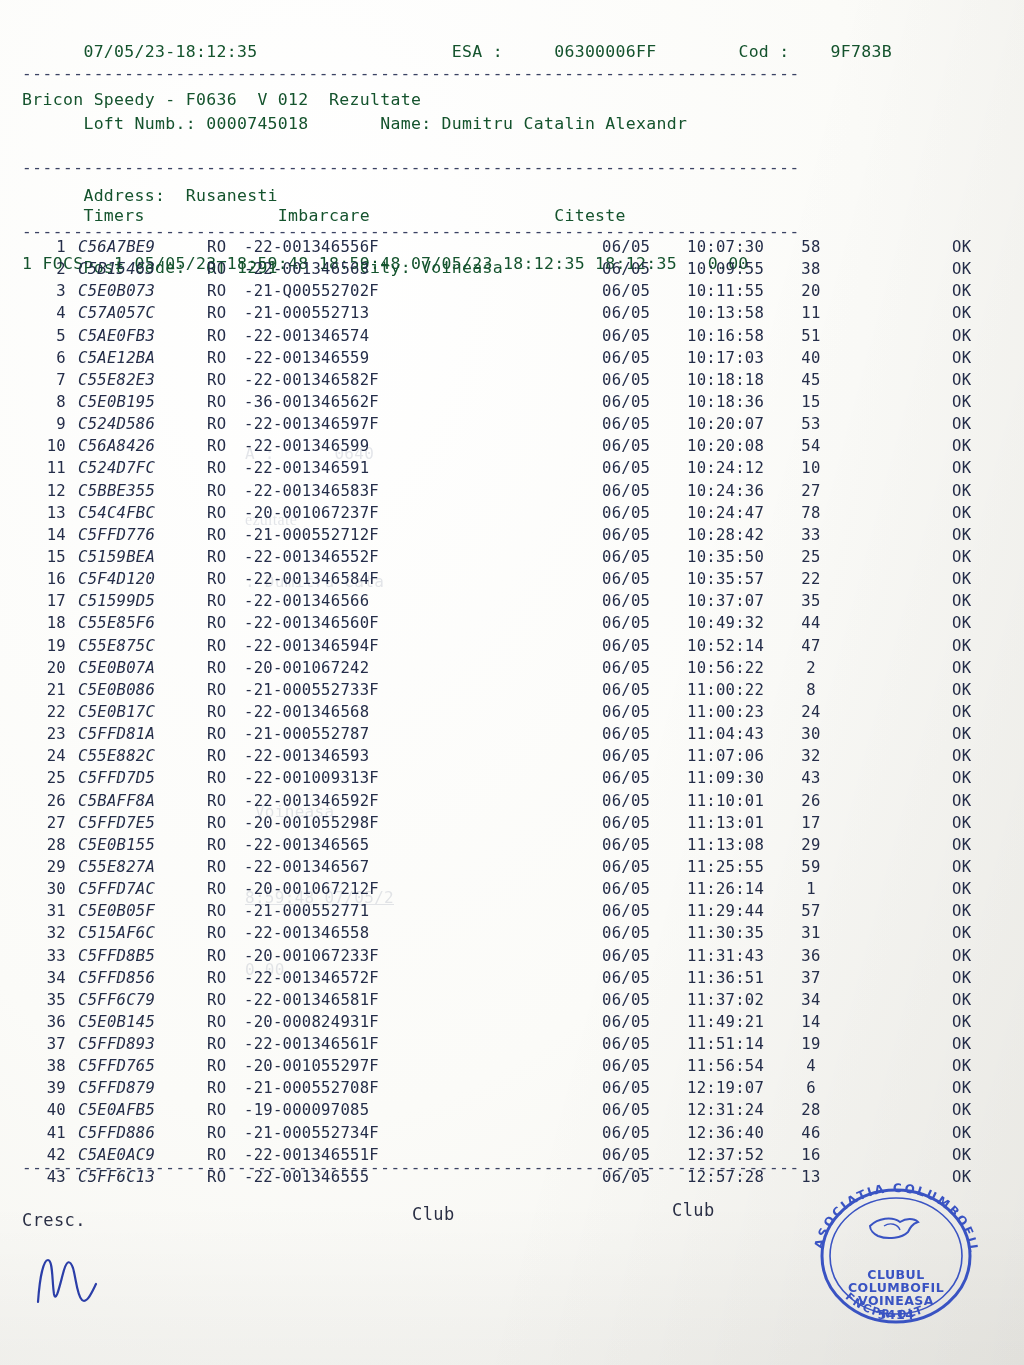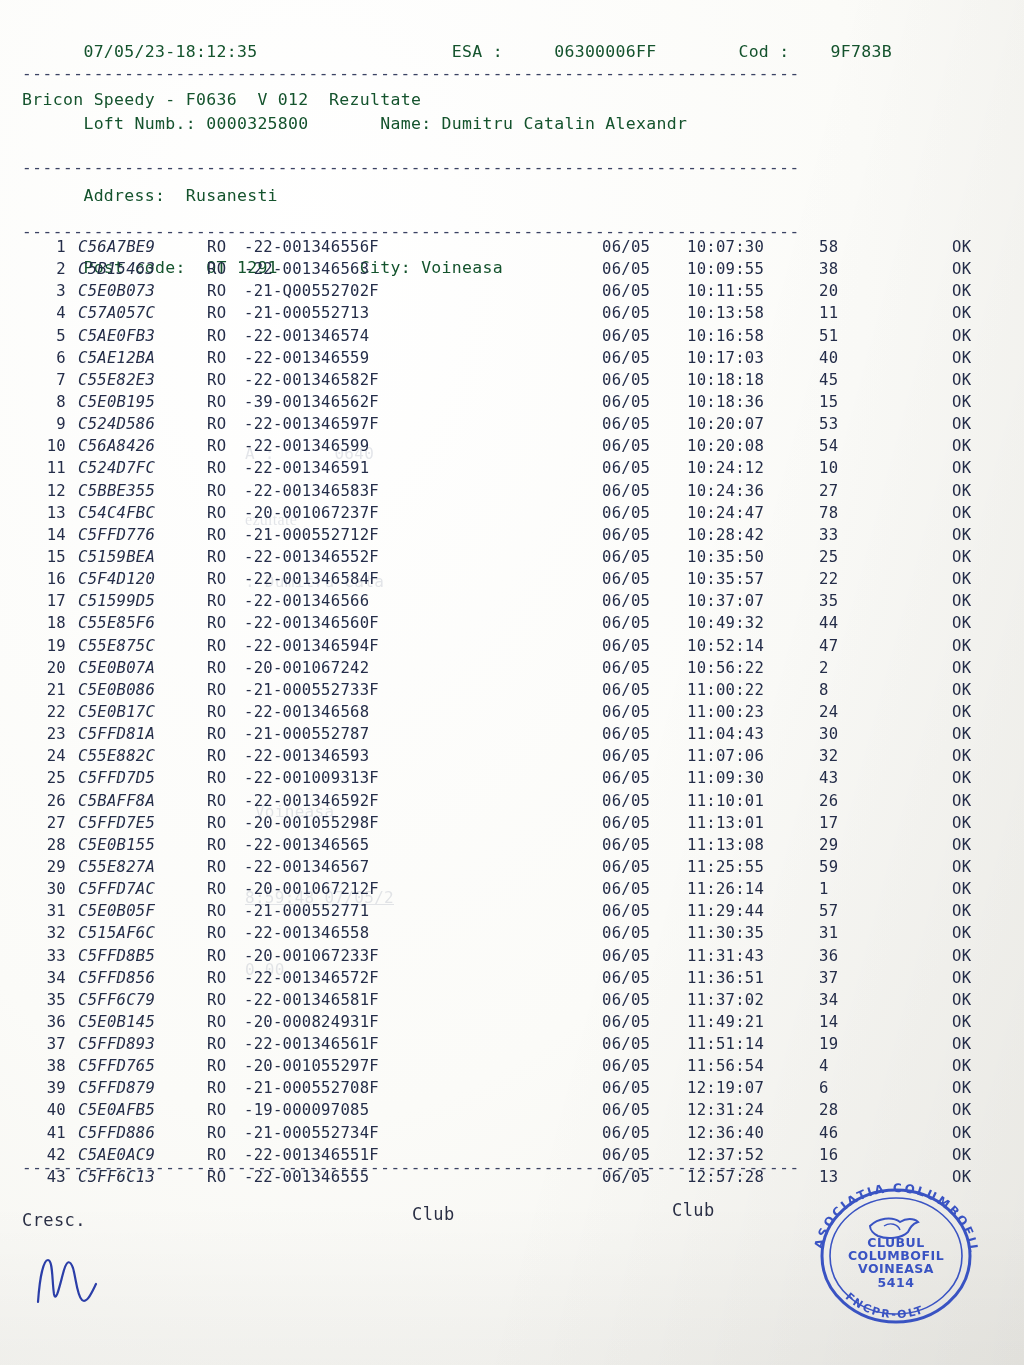--- a/index.html
+++ b/index.html
@@ -95,21 +95,21 @@
     color: #242d49;
     position: relative;
     height: 22.15px;
   }
   .c-idx   { position: absolute; left: 14px;  width: 30px; text-align: right; }
   .c-ring  { position: absolute; left: 56px; font-style: italic;  }
   .c-ro    { position: absolute; left: 185px; text-align: right; }
   .c-serie { position: absolute; left: 222px; }
   .c-date  { position: absolute; left: 580px; }
   .c-time  { position: absolute; left: 665px; }
-  .c-num   { position: absolute; left: 797px; width: 28px; text-align: left; }
+  .c-num   { position: absolute; left: 775px; width: 28px; text-align: center; }
   .c-ok    { position: absolute; left: 930px; }
 
   
   .footer {
     position: absolute;
     left: 22px;
     top: 1186px;
     width: 990px;
     height: 170px;
   }
@@ -148,20 +148,21 @@
     opacity: 0.92;
   }
   .stamp-text {
     position: absolute;
     left: 0; right: 0;
     text-align: center;
     font-family: "DejaVu Sans", sans-serif;
     font-weight: bold;
     color: #2b47c0;
     letter-spacing: 0.5px;
+    margin-top: 32px;
   }
   .st-l1 { top: 57px;  font-size: 12.5px; }
   .st-l2 { top: 70px;  font-size: 12.5px; }
   .st-l3 { top: 83px;  font-size: 12.5px; }
   .st-l4 { top: 97px;  font-size: 12.5px; }
 
   
   .ghost {
     position: absolute;
     white-space: pre;
@@ -197,44 +198,50 @@
     <div class="hdr-line">
       <span>07/05/23-18:12:35</span><span style="white-space:pre">                   </span><span>ESA :</span><span style="white-space:pre">     </span><span>06300006FF</span><span style="white-space:pre">        </span><span>Cod :</span><span style="white-space:pre">    </span><span>9F783B</span>
     </div>
     <div class="hdr-line">Bricon Speedy - F0636  V 012  Rezultate</div>
   </div>
 
   <div class="dashes sep1">----------------------------------------------------------------------------</div>
 
   <div class="block2">
     <div class="hdr-line">
-      <span>Loft Numb.:</span><span style="white-space:pre"> </span><span>0000325800</span><span style="white-space:pre">       </span><span>Name:</span><span style="white-space:pre"> </span><span>Dumitru Catalin Alexandr</span>
+      <span>Loft Numb.:</span><span style="white-space:pre"> </span><span>0000745018</span><span style="white-space:pre">       </span><span>Name:</span><span style="white-space:pre"> </span><span>Dumitru Catalin Alexandr</span>
     </div>
     <div class="hdr-line">
       <span>Address:</span><span style="white-space:pre">  </span><span>Rusanesti</span>
     </div>
     <div class="hdr-line">
       <span>Post code:</span><span style="white-space:pre">  </span><span>OT 1291</span><span style="white-space:pre">        </span><span>City:</span><span style="white-space:pre"> </span><span>Voineasa</span>
     </div>
   </div>
 
   <div class="dashes sep2">----------------------------------------------------------------------------</div>
 
+  <div class="block3">
+    <div class="hdr-line">
+      <span>Timers</span><span style="white-space:pre">             </span><span>Imbarcare</span><span style="white-space:pre">                  </span><span>Citeste</span>
+    </div>
+    <div class="hdr-line">1 FOCS   1 05/05/23 18:59:48 18:59:48 07/05/23 18:12:35 18:12:35   0.00</div>
+  </div>
 
   <div class="dashes sep3">----------------------------------------------------------------------------</div>
 
   <div class="table" id="results-table">
       <div class="trow"><span class="c-idx">1</span><span class="c-ring">C56A7BE9</span><span class="c-ro">RO</span><span class="c-serie">-22-001346556F</span><span class="c-date">06/05</span><span class="c-time">10:07:30</span><span class="c-num">58</span><span class="c-ok">OK</span></div>
       <div class="trow"><span class="c-idx">2</span><span class="c-ring">C5B15463</span><span class="c-ro">RO</span><span class="c-serie">-22-001346563</span><span class="c-date">06/05</span><span class="c-time">10:09:55</span><span class="c-num">38</span><span class="c-ok">OK</span></div>
       <div class="trow"><span class="c-idx">3</span><span class="c-ring">C5E0B073</span><span class="c-ro">RO</span><span class="c-serie">-21-Q00552702F</span><span class="c-date">06/05</span><span class="c-time">10:11:55</span><span class="c-num">20</span><span class="c-ok">OK</span></div>
       <div class="trow"><span class="c-idx">4</span><span class="c-ring">C57A057C</span><span class="c-ro">RO</span><span class="c-serie">-21-000552713</span><span class="c-date">06/05</span><span class="c-time">10:13:58</span><span class="c-num">11</span><span class="c-ok">OK</span></div>
       <div class="trow"><span class="c-idx">5</span><span class="c-ring">C5AE0FB3</span><span class="c-ro">RO</span><span class="c-serie">-22-001346574</span><span class="c-date">06/05</span><span class="c-time">10:16:58</span><span class="c-num">51</span><span class="c-ok">OK</span></div>
       <div class="trow"><span class="c-idx">6</span><span class="c-ring">C5AE12BA</span><span class="c-ro">RO</span><span class="c-serie">-22-001346559</span><span class="c-date">06/05</span><span class="c-time">10:17:03</span><span class="c-num">40</span><span class="c-ok">OK</span></div>
       <div class="trow"><span class="c-idx">7</span><span class="c-ring">C55E82E3</span><span class="c-ro">RO</span><span class="c-serie">-22-001346582F</span><span class="c-date">06/05</span><span class="c-time">10:18:18</span><span class="c-num">45</span><span class="c-ok">OK</span></div>
-      <div class="trow"><span class="c-idx">8</span><span class="c-ring">C5E0B195</span><span class="c-ro">RO</span><span class="c-serie">-39-001346562F</span><span class="c-date">06/05</span><span class="c-time">10:18:36</span><span class="c-num">15</span><span class="c-ok">OK</span></div>
+      <div class="trow"><span class="c-idx">8</span><span class="c-ring">C5E0B195</span><span class="c-ro">RO</span><span class="c-serie">-36-001346562F</span><span class="c-date">06/05</span><span class="c-time">10:18:36</span><span class="c-num">15</span><span class="c-ok">OK</span></div>
       <div class="trow"><span class="c-idx">9</span><span class="c-ring">C524D586</span><span class="c-ro">RO</span><span class="c-serie">-22-001346597F</span><span class="c-date">06/05</span><span class="c-time">10:20:07</span><span class="c-num">53</span><span class="c-ok">OK</span></div>
       <div class="trow"><span class="c-idx">10</span><span class="c-ring">C56A8426</span><span class="c-ro">RO</span><span class="c-serie">-22-001346599</span><span class="c-date">06/05</span><span class="c-time">10:20:08</span><span class="c-num">54</span><span class="c-ok">OK</span></div>
       <div class="trow"><span class="c-idx">11</span><span class="c-ring">C524D7FC</span><span class="c-ro">RO</span><span class="c-serie">-22-001346591</span><span class="c-date">06/05</span><span class="c-time">10:24:12</span><span class="c-num">10</span><span class="c-ok">OK</span></div>
       <div class="trow"><span class="c-idx">12</span><span class="c-ring">C5BBE355</span><span class="c-ro">RO</span><span class="c-serie">-22-001346583F</span><span class="c-date">06/05</span><span class="c-time">10:24:36</span><span class="c-num">27</span><span class="c-ok">OK</span></div>
       <div class="trow"><span class="c-idx">13</span><span class="c-ring">C54C4FBC</span><span class="c-ro">RO</span><span class="c-serie">-20-001067237F</span><span class="c-date">06/05</span><span class="c-time">10:24:47</span><span class="c-num">78</span><span class="c-ok">OK</span></div>
       <div class="trow"><span class="c-idx">14</span><span class="c-ring">C5FFD776</span><span class="c-ro">RO</span><span class="c-serie">-21-000552712F</span><span class="c-date">06/05</span><span class="c-time">10:28:42</span><span class="c-num">33</span><span class="c-ok">OK</span></div>
       <div class="trow"><span class="c-idx">15</span><span class="c-ring">C5159BEA</span><span class="c-ro">RO</span><span class="c-serie">-22-001346552F</span><span class="c-date">06/05</span><span class="c-time">10:35:50</span><span class="c-num">25</span><span class="c-ok">OK</span></div>
       <div class="trow"><span class="c-idx">16</span><span class="c-ring">C5F4D120</span><span class="c-ro">RO</span><span class="c-serie">-22-001346584F</span><span class="c-date">06/05</span><span class="c-time">10:35:57</span><span class="c-num">22</span><span class="c-ok">OK</span></div>
       <div class="trow"><span class="c-idx">17</span><span class="c-ring">C51599D5</span><span class="c-ro">RO</span><span class="c-serie">-22-001346566</span><span class="c-date">06/05</span><span class="c-time">10:37:07</span><span class="c-num">35</span><span class="c-ok">OK</span></div>
       <div class="trow"><span class="c-idx">18</span><span class="c-ring">C55E85F6</span><span class="c-ro">RO</span><span class="c-serie">-22-001346560F</span><span class="c-date">06/05</span><span class="c-time">10:49:32</span><span class="c-num">44</span><span class="c-ok">OK</span></div>

